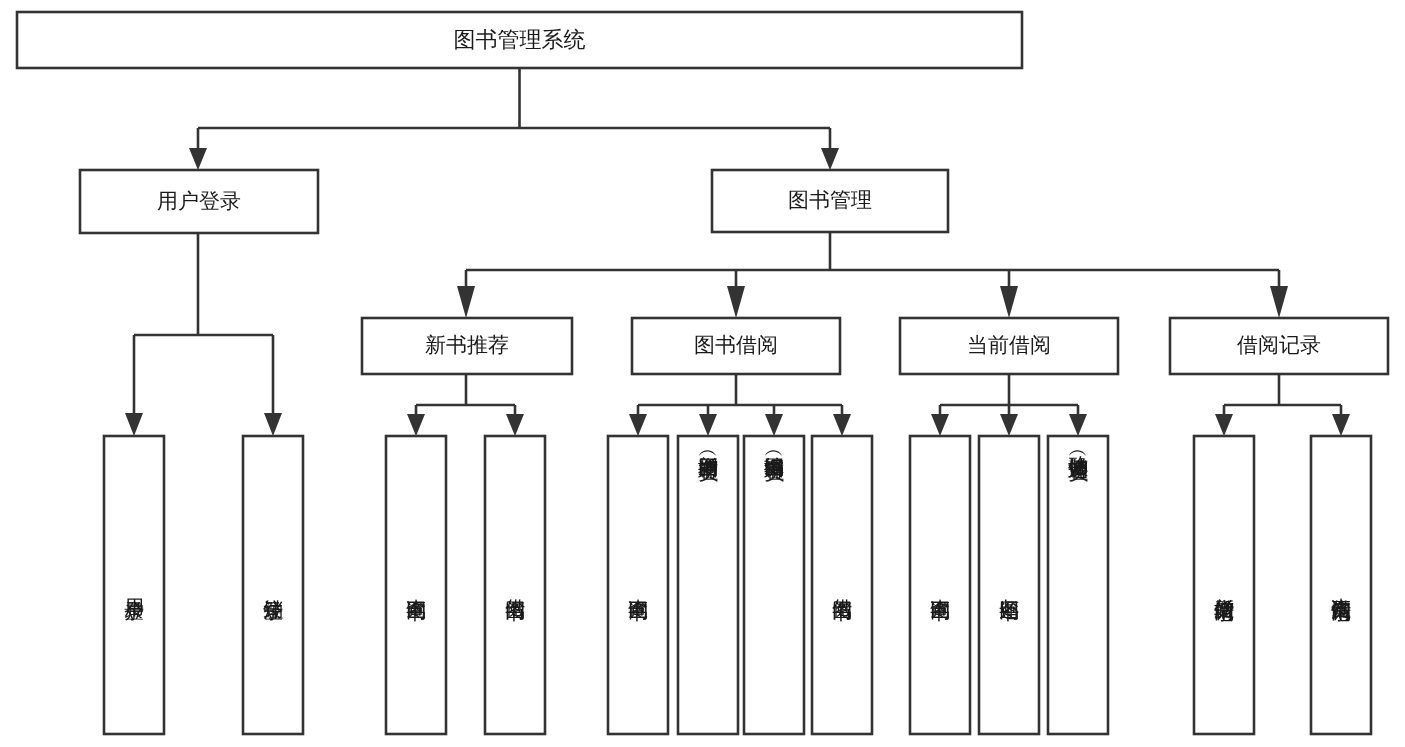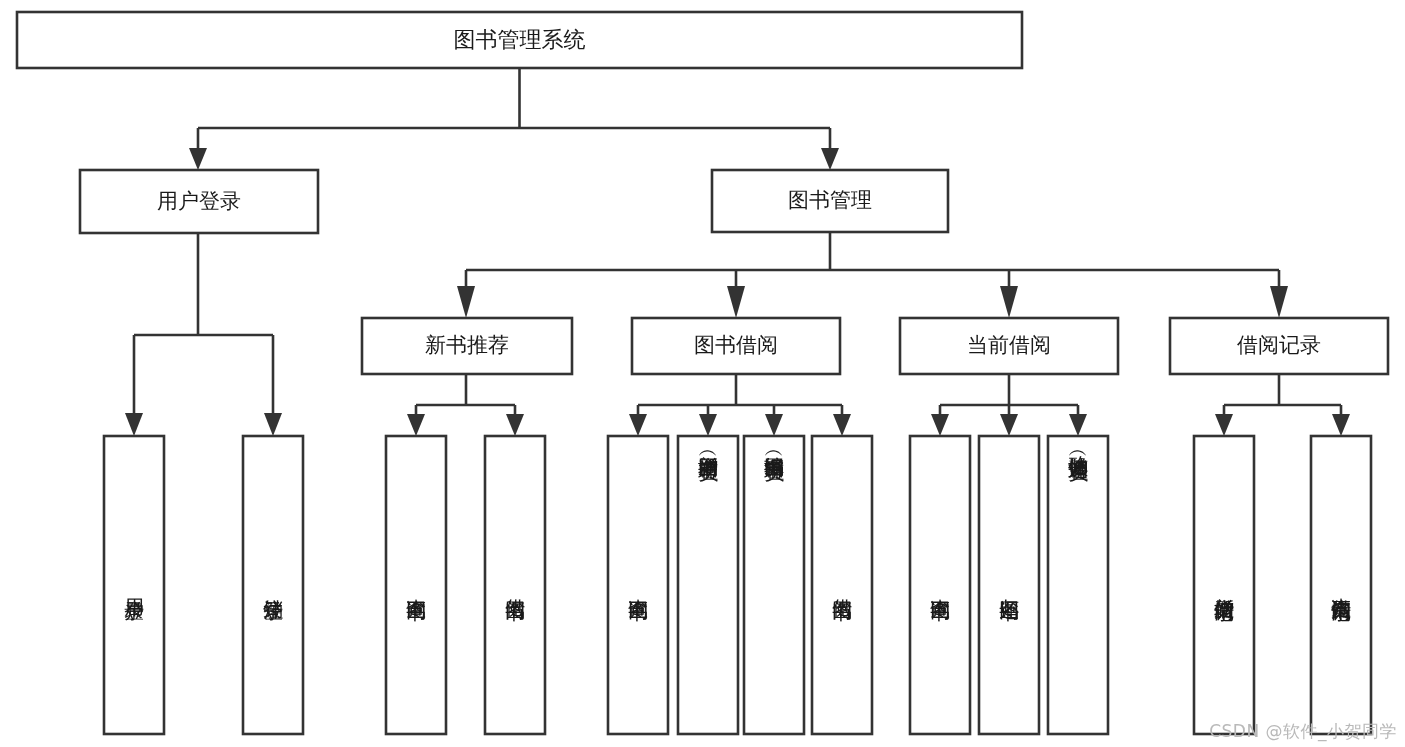--- a/index.html
+++ b/index.html
@@ -210,14 +210,13 @@
   <div class="vlabel" style="left: 744px; top: 436px; width: 60px; height: 298px; justify-content: flex-start; align-items: center; display: flex; padding-top: 4px;">编辑图书（管理员）</div>
   <div class="vlabel" style="left: 812px; top: 436px; width: 60px; height: 298px; display: flex; align-items: center; justify-content: center;">借阅图书</div>
 
   <div class="vlabel" style="left: 910px; top: 436px; width: 60px; height: 298px; display: flex; align-items: center; justify-content: center;">查询图书</div>
   <div class="vlabel" style="left: 979px; top: 436px; width: 60px; height: 298px; display: flex; align-items: center; justify-content: center;">归还图书</div>
   <div class="vlabel" style="left: 1048px; top: 436px; width: 60px; height: 298px; justify-content: flex-start; align-items: center; display: flex; padding-top: 4px;">确认归还（管理员）</div>
 
   <div class="vlabel" style="left: 1194px; top: 436px; width: 60px; height: 298px; display: flex; align-items: center; justify-content: center;">新增借阅记录</div>
   <div class="vlabel" style="left: 1311px; top: 436px; width: 60px; height: 298px; display: flex; align-items: center; justify-content: center;">查询借阅记录</div>
 
-  <div class="watermark">CSDN @软件_小贺同学</div>
 </div>
 
 </body></html>

